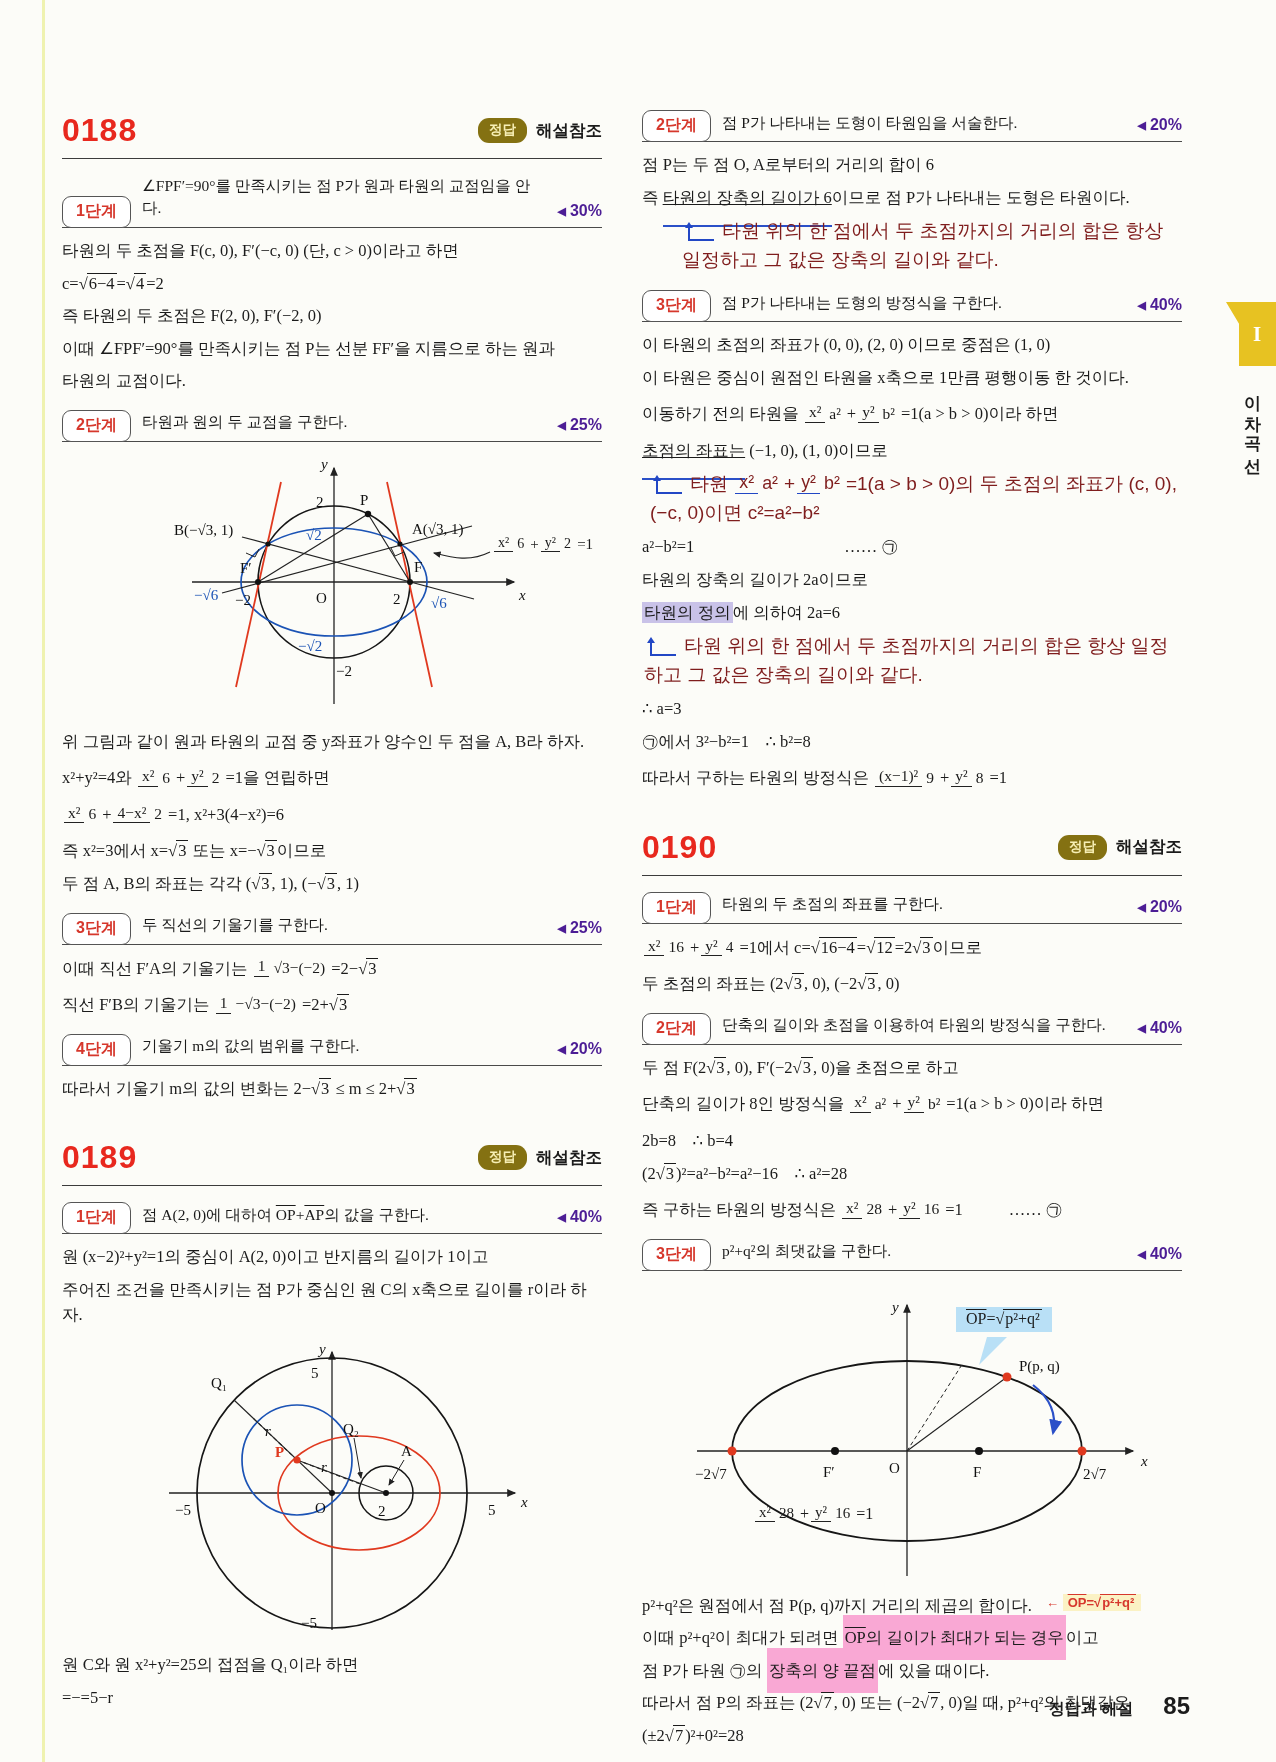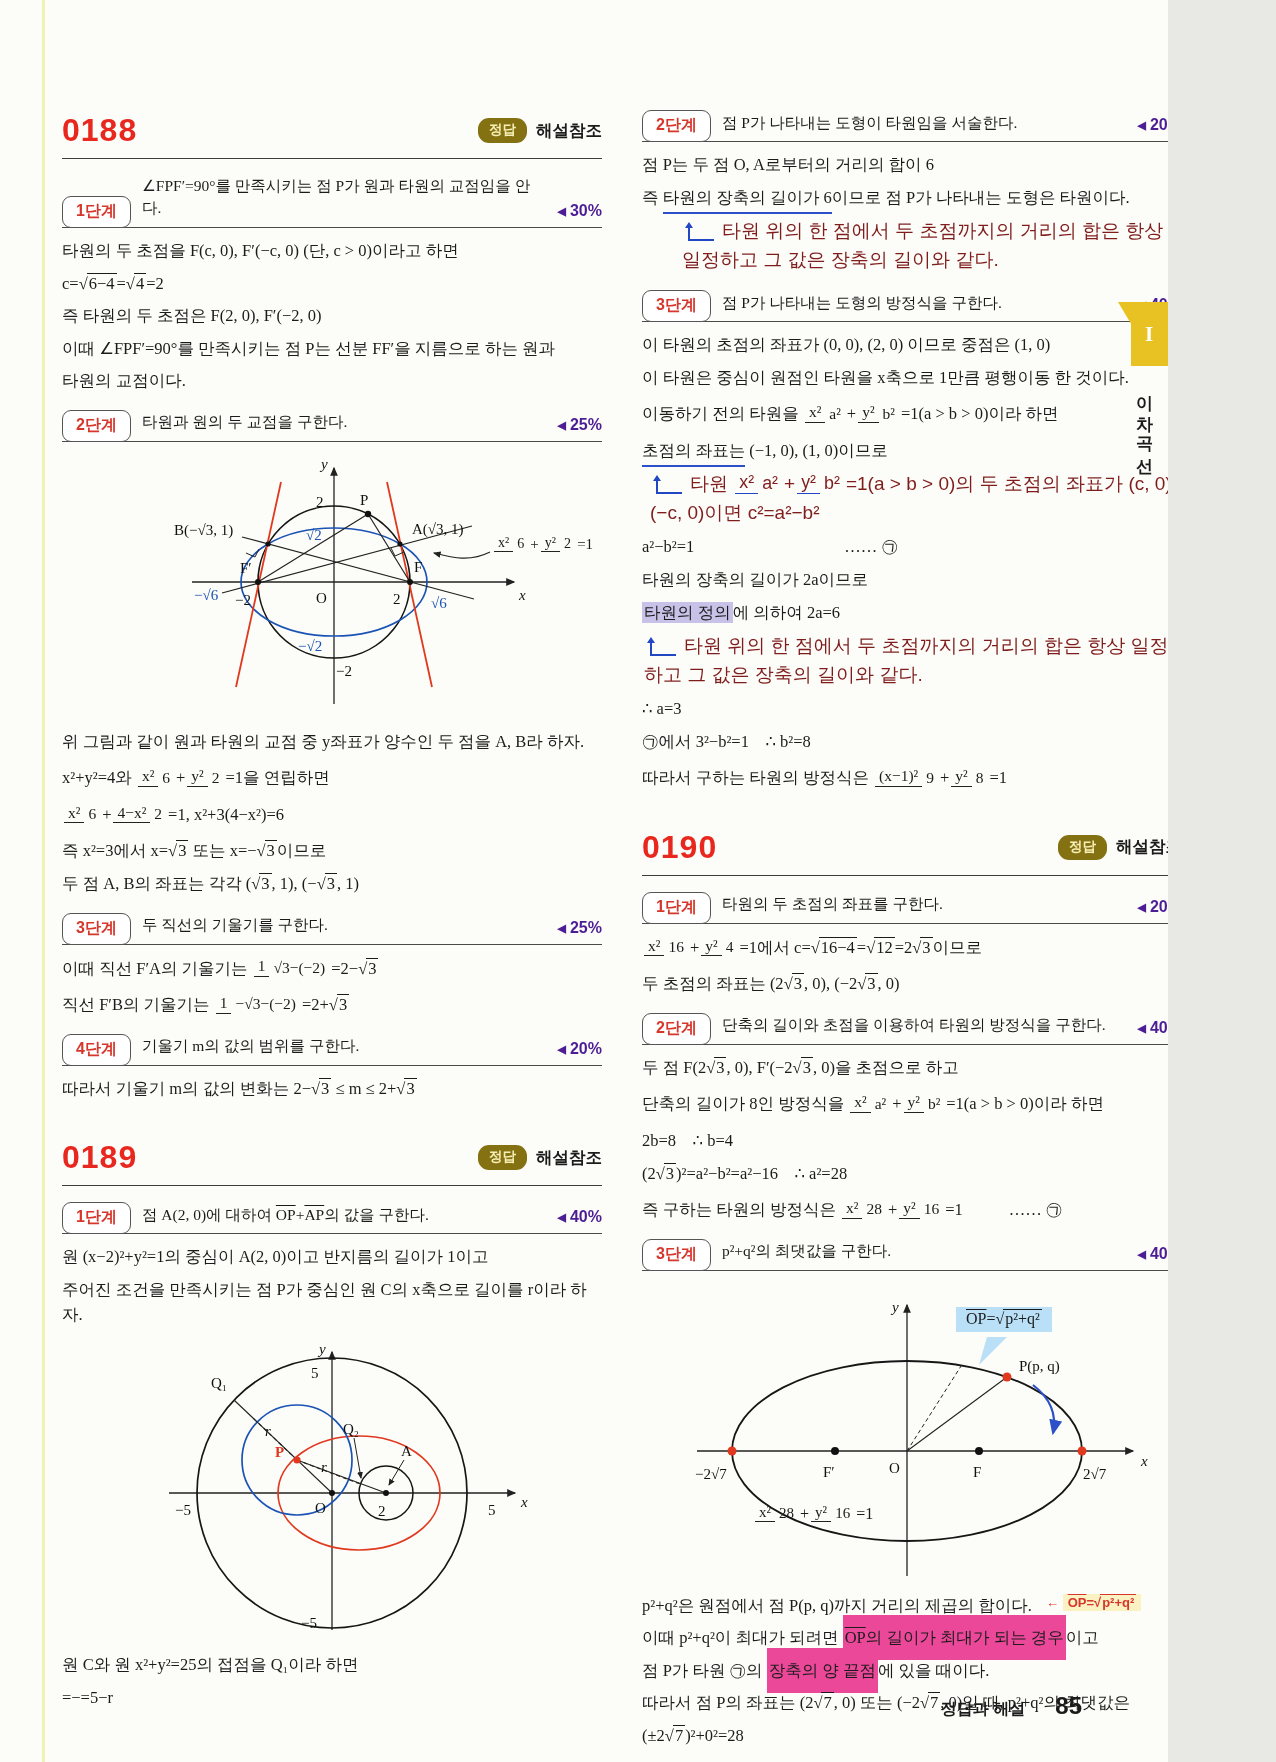--- a/index.html
+++ b/index.html
@@ -1,16 +1,16 @@
 <!DOCTYPE html>
 <html><head>
 <meta charset="utf-8">
 <style>
   html,body{margin:0;padding:0;background:#e8e8e4;}
-  .page{position:relative;width:1168px;height:1762px;background:#fcfcf8;overflow:hidden;
+  .page{position:relative;width:1276px;height:1762px;background:#fcfcf8;overflow:hidden;
         font-family:"Liberation Serif","DejaVu Sans",serif;color:#1b1b1b;}
   .strip{position:absolute;left:42px;top:0;width:3px;height:1762px;background:#eff2b0;}
   .col{position:absolute;width:540px;}
   .col-left{left:62px;top:112px;}
   .col-right{left:642px;top:104px;}
 
   
   .prob-head{display:flex;align-items:center;border-bottom:1.6px solid #3c3c3c;padding-bottom:9px;margin-bottom:6px;}
   .prob-no{color:#e8281e;font-size:32px;font-weight:800;font-family:"Liberation Sans","DejaVu Sans",sans-serif;letter-spacing:1px;}
   .badge{margin-left:auto;background:#847112;color:#f7efb5;border-radius:11px;padding:3px 11px 4px;font-size:13.5px;font-weight:700;font-family:"Liberation Sans",sans-serif;}
@@ -33,23 +33,23 @@
   .ref2{margin-left:46px;}
 
   
   .fr{display:inline-flex;flex-direction:row;align-items:center;vertical-align:middle;line-height:1.08;font-size:0.94em;margin:0 2px;transform:translateY(-2px);}
   .fr .n{border-bottom:1.2px solid #222;padding:0 4px 1px;}
   .fr .d{padding:1px 4px 0;}
   .note .fr .n{border-color:#2247c5;}
   .sq{white-space:nowrap;}
   .rv{border-top:1.3px solid currentColor;padding:0 2px;margin-left:-1px;}
   .ov{text-decoration:overline;}
-  .bul{border-bottom:2.2px solid #2b50c8;padding-bottom:5px;}
+  .bul{border-bottom:2.2px solid #2b50c8;padding-bottom:18px;text-decoration:underline;}
   .hlp{background:#c9c2e8;padding:1px 2px;}
-  .hlb{background:#ec4899;padding:13px 2px;}
+  .hlb{background:#f9a8d4;padding:13px 2px;}
 
   
   .note{color:#7f1d1d;font-weight:400;font-size:19px;line-height:1.5;margin:1px 0 7px;font-family:"Liberation Sans",sans-serif;}
   .elb{display:inline-block;width:24px;height:14px;border-left:2.2px solid #2247c5;border-bottom:2.2px solid #2247c5;margin:0 8px 0 6px;vertical-align:-4px;position:relative;}
   .elb::before{content:"";position:absolute;left:-5.2px;top:-7px;border:4px solid transparent;border-bottom:6px solid #2247c5;}
   .arr{font-weight:700;}
   .note-red{color:#d6372c;font-weight:700;font-size:13px;white-space:nowrap;margin-left:14px;font-family:"Liberation Sans",sans-serif;}
   .hl-cream{background:#fbf2c4;padding:1px 5px;}
 
   

